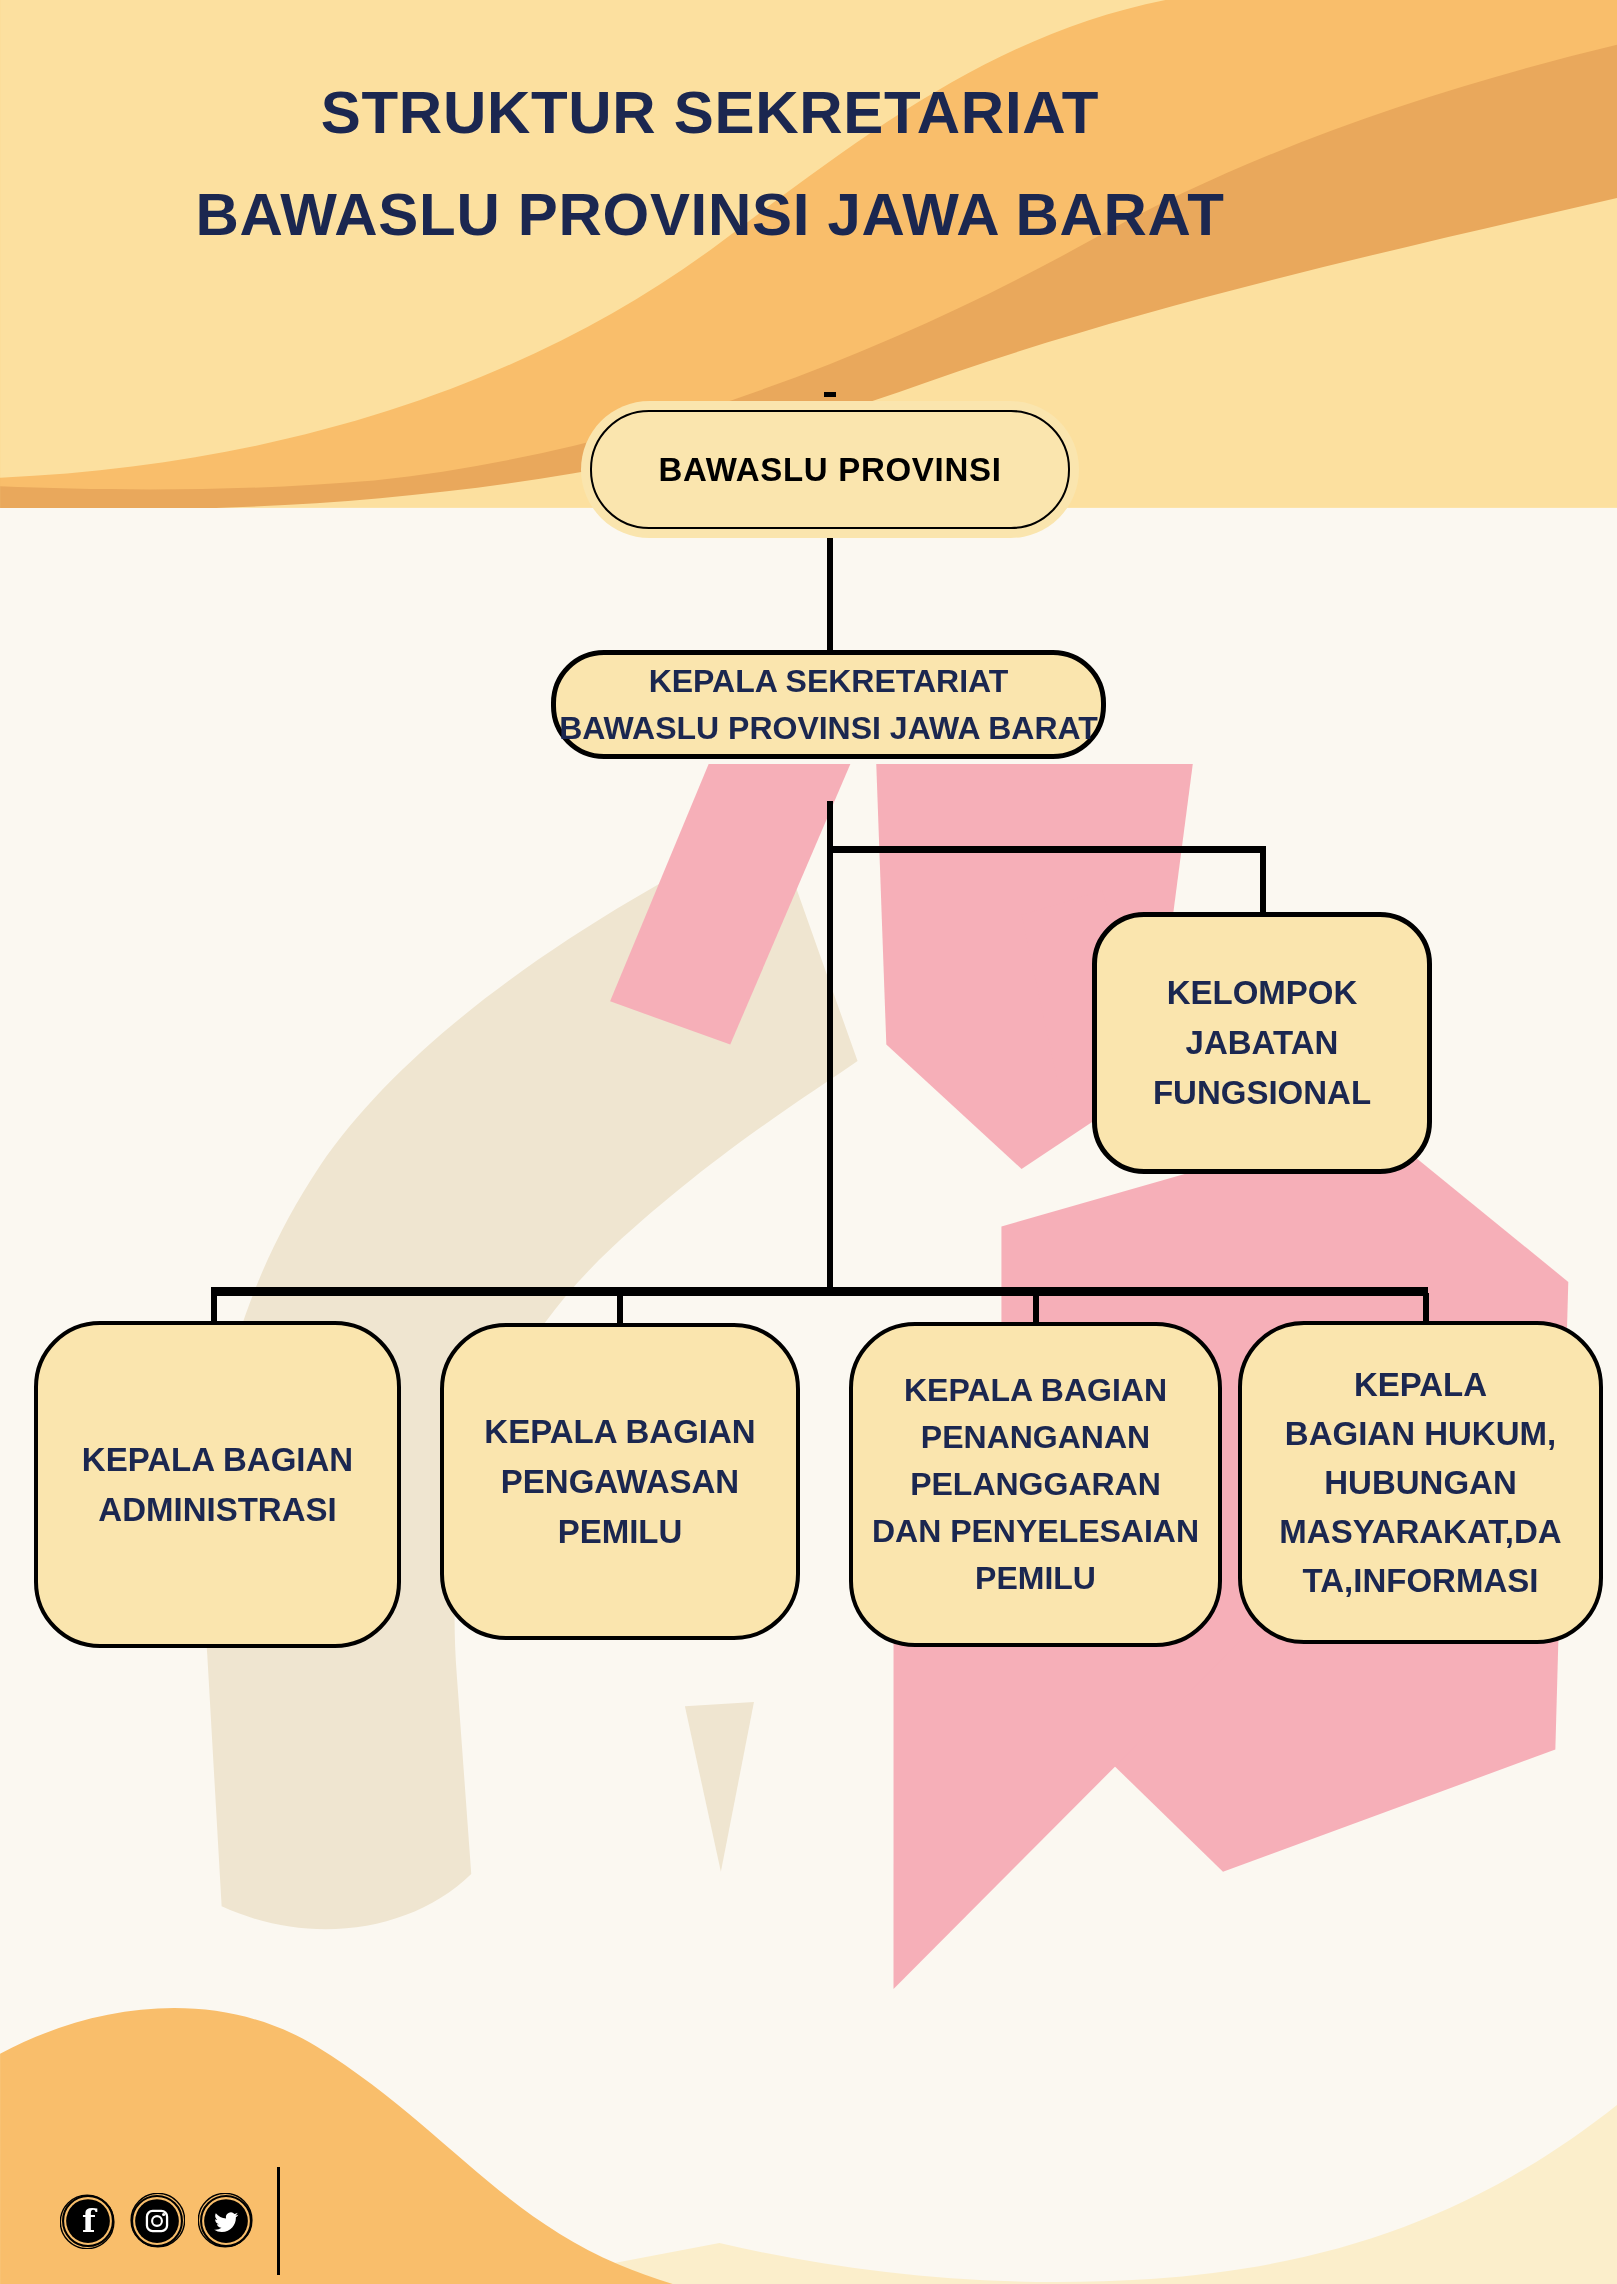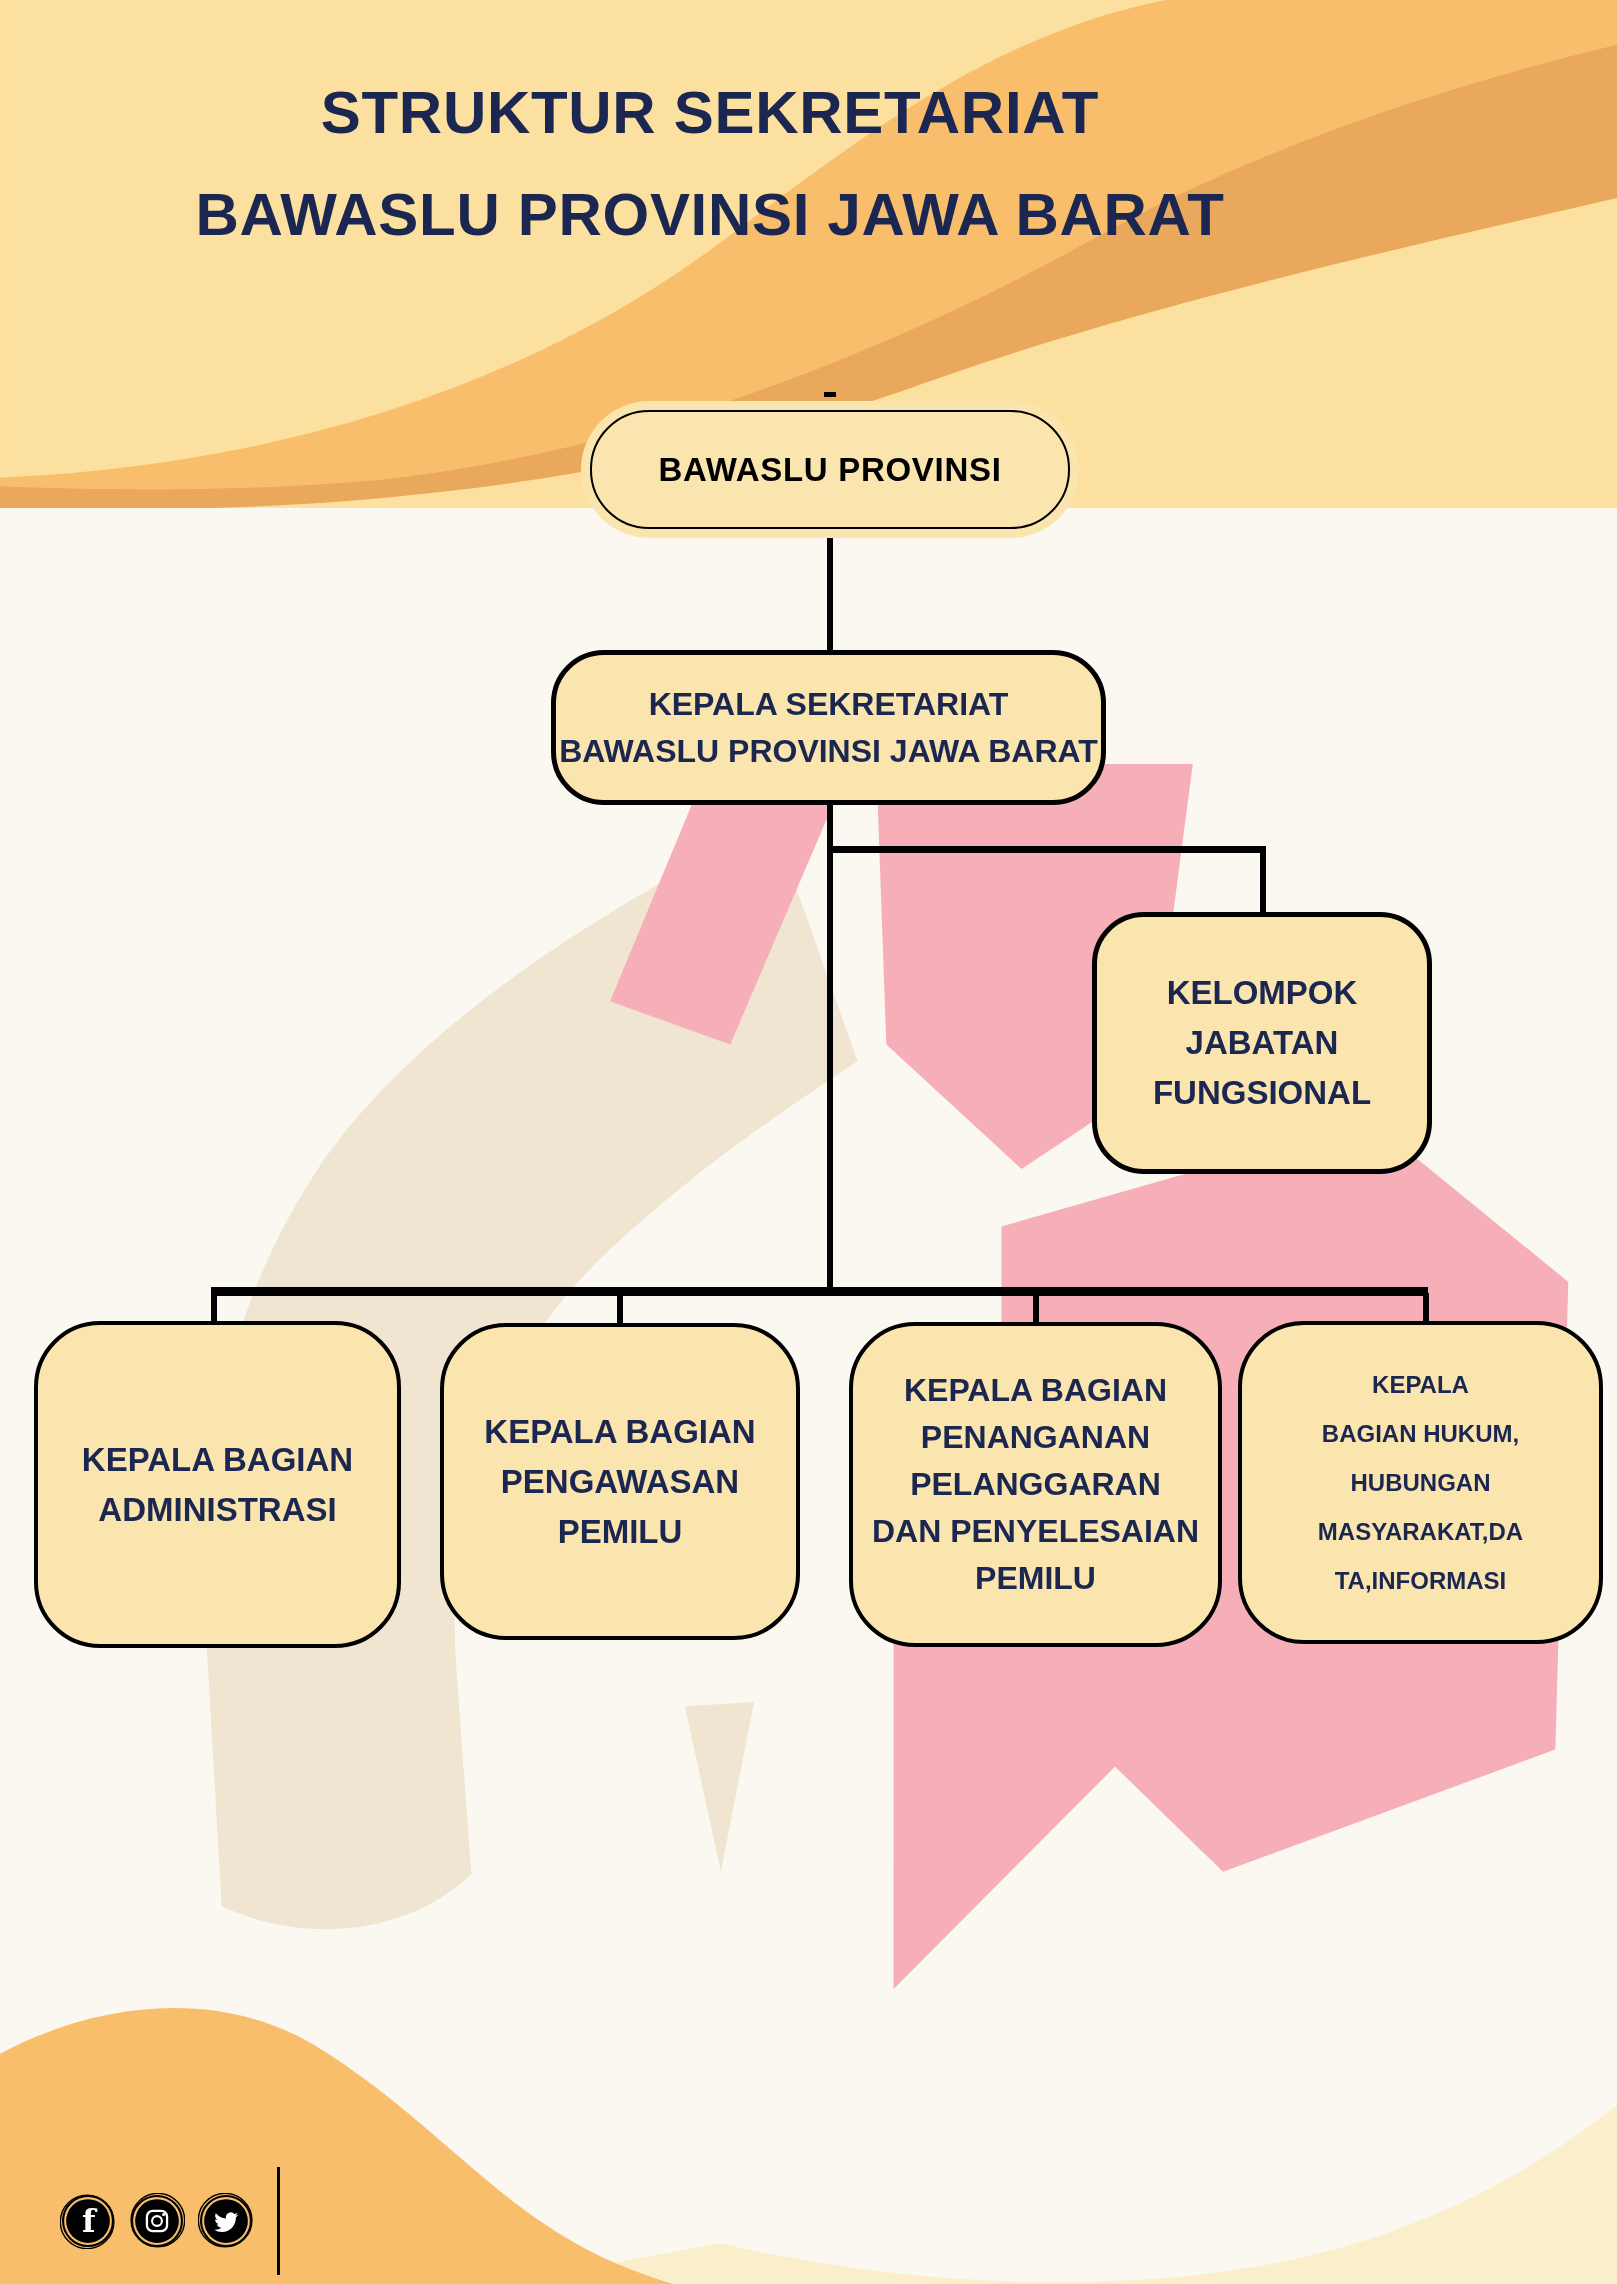--- a/index.html
+++ b/index.html
@@ -39,26 +39,26 @@
     position:absolute;left:581px;top:401px;width:498px;height:137px;
     background:#FAE5AE;border-radius:69px;box-sizing:border-box;
   }
   .pill-inner{
     position:absolute;left:9.4px;top:9.4px;right:9.4px;bottom:9.4px;
     border:2.9px solid #000;border-radius:59px;
     display:flex;align-items:center;justify-content:center;
     color:#000000;font-weight:bold;font-size:33px;letter-spacing:0.7px;
   }
 
-  .sekretariat{left:551px;top:650px;width:555px;height:155px;border-radius:53px;border-width:5.8px;font-size:32px;line-height:47px;}
+  .sekretariat{left:551px;top:650px;width:555px;height:109px;border-radius:53px;border-width:5.8px;font-size:32px;line-height:47px;}
   .fungsional{left:1092px;top:912px;width:340px;height:262px;border-radius:52px;border-width:5px;font-size:33px;line-height:50px;}
   .dept1{left:34px;top:1321px;width:367px;height:327px;border-radius:66px;font-size:33px;line-height:50px;}
   .dept2{left:440px;top:1323px;width:360px;height:317px;border-radius:66px;font-size:33px;line-height:50px;}
   .dept3{left:849px;top:1322px;width:373px;height:325px;border-radius:66px;font-size:32px;line-height:47px;}
-  .dept4{left:1238px;top:1321px;width:365px;height:323px;border-radius:66px;font-size:24px;line-height:49px;}
+  .dept4{left:1238px;top:1321px;width:365px;height:323px;border-radius:66px;font-size:33px;line-height:49px;}
 
   
   .line{position:absolute;background:#000;}
   .stub{left:824px;top:392px;width:11.5px;height:5px;}
   .v-root{left:827px;top:535px;width:5.8px;height:117px;}
   .v-trunk{left:827px;top:801px;width:5.8px;height:494px;}
   .h-branch{left:830px;top:846px;width:436px;height:7.2px;}
   .v-branch{left:1260px;top:846px;width:5.8px;height:69px;}
   .h-bottom{left:211px;top:1287px;width:1217px;height:8.6px;}
   .drop{top:1293px;width:5.8px;height:33px;}

